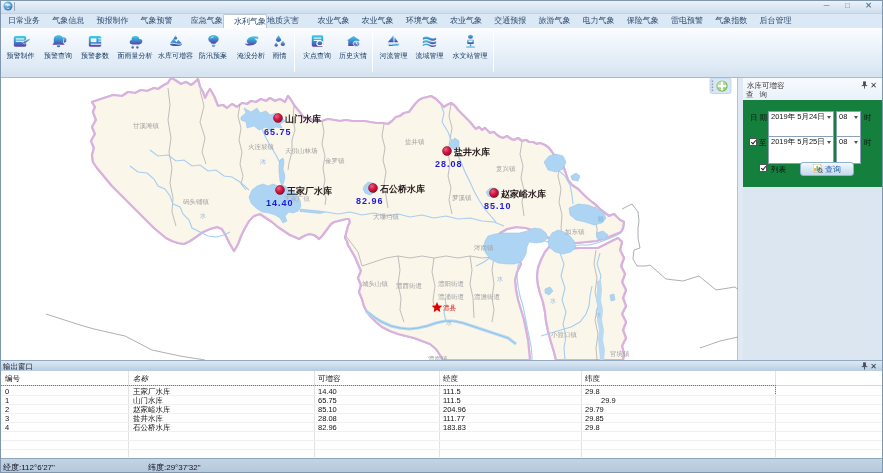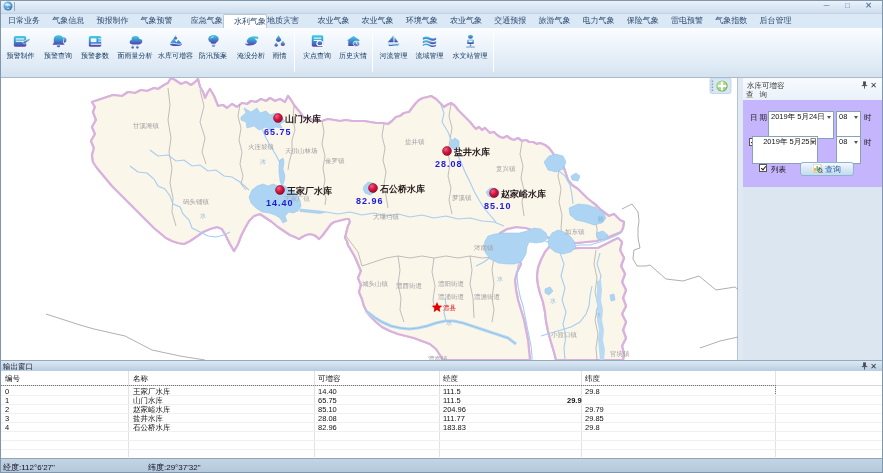--- a/index.html
+++ b/index.html
@@ -28,21 +28,21 @@
 .tbi .lbl { font-size:7px; color:#173a60; margin-top:2px; white-space:nowrap; }
 
 #main { position:absolute; left:0; top:78px; width:883px; height:282px; background:#e1eaf4; }
 #map { position:absolute; left:0; top:0; width:738px; height:282px; background:#fff; border-right:1px solid #b5c3d3; }
 
 #panel { position:absolute; left:743px; top:0; width:140px; height:282px; background:#d9e7f6; }
 #panel .hdr { position:absolute; left:0; top:0; width:139px; height:22px; background:linear-gradient(#f8fbfe,#e9f1f9); }
 #panel .hdr .t1 { position:absolute; left:4px; top:3px; font-size:7.5px; color:#333; }
 #panel .hdr .t2 { position:absolute; left:3px; top:12px; font-size:7.5px; color:#333; letter-spacing:2px; }
 #panel .hdr .pins { position:absolute; right:5px; top:3px; font-size:8px; color:#333; }
-#panel .form { position:absolute; left:0; top:22px; width:139px; height:164px; background:#c4b5fd; }
+#panel .form { position:absolute; left:0; top:22px; width:139px; height:164px; background:#15803d; }
 #panel .rest { position:absolute; left:0; top:109px; width:139px; height:174px; background:#dbe6f1; }
 .plabel { position:absolute; font-size:7.5px; color:#111; }
 .combo { position:absolute; height:28px; background:#fff; border:1px solid #8aa0b8; font-size:7.5px; color:#111; line-height:10px; padding-left:2px; }
 .combo .arr { position:absolute; right:2px; top:4px; width:0; height:0; border-left:2.5px solid transparent; border-right:2.5px solid transparent; border-top:3.5px solid #555; }
 .cb { position:absolute; width:8px; height:8px; background:#fff; border:1px solid #555; }
 .cb:after { content:""; position:absolute; left:1px; top:1px; width:4px; height:2px; border-left:1.2px solid #222; border-bottom:1.2px solid #222; transform:rotate(-50deg); }
 #qbtn { position:absolute; left:57px; top:62px; width:54px; height:14px; background:linear-gradient(#f4f9fd,#d9e8f5 50%,#c4dbee); border:1px solid #8fb2d4; border-radius:3px; font-size:8px; color:#1a55a0; text-align:center; line-height:13px; }
 
 #output { position:absolute; left:0; top:360px; width:883px; height:98px; background:#fff; }
 #ohdr { position:absolute; left:0; top:0; width:883px; height:11px; background:linear-gradient(#dde9f3,#b7cde2); border-top:1px solid #93a9c0; }
@@ -533,21 +533,21 @@
               <line x1="3.5" y1="4.6" x2="3.5" y2="7.6" stroke="#4a4a52" stroke-width="0.9"></line>
             </svg> <span style="color:#333;font-size:8px;">✕</span></div>
       </div>
       <div class="form">
         <div class="plabel" style="left:7px;top:13px;">日 期</div>
         <div class="combo" style="left:25px;top:11px;width:66px;">2019年  5月24日<span class="arr"></span></div>
         <div class="combo" style="left:93px;top:11px;width:25px;">08<span class="arr"></span></div>
         <div class="plabel" style="left:121px;top:13px;">时</div>
         <div class="cb" style="left:6px;top:38px;"></div>
         <div class="plabel" style="left:16px;top:38px;">至</div>
-        <div class="combo" style="left:9px;top:36px;width:66px;text-align:right;">2019年  5月25日<span class="arr"></span></div>
+        <div class="combo" style="left:25px;top:36px;width:66px;">2019年  5月25日<span class="arr"></span></div>
         <div class="combo" style="left:93px;top:36px;width:25px;">08<span class="arr"></span></div>
         <div class="plabel" style="left:121px;top:38px;">时</div>
         <div class="cb" style="left:16px;top:64px;"></div>
         <div class="plabel" style="left:28px;top:65px;">列表</div>
         <div id="qbtn"><svg width="10" height="9" viewBox="0 0 10 9" style="vertical-align:-1px">
               <rect x="0" y="0" width="8" height="8" rx="1" fill="#fff" stroke="#b89b4a" stroke-width="0.6"></rect>
               <rect x="1.2" y="4" width="1.6" height="3" fill="#e8a13c"></rect>
               <rect x="3.4" y="2" width="1.6" height="5" fill="#7ec14f"></rect>
               <rect x="5.6" y="3" width="1.6" height="4" fill="#4f9ce0"></rect>
               <circle cx="7" cy="6.4" r="2" fill="none" stroke="#555" stroke-width="0.8"></circle>
@@ -566,39 +566,39 @@
             <line x1="3.5" y1="4.6" x2="3.5" y2="7.6" stroke="#4a4a52" stroke-width="0.9"></line>
           </svg> <span style="color:#333;font-size:8px;">✕</span></div>
     </div>
     <div id="otable">
       <div class="col-line" style="left:128px;"></div>
       <div class="col-line" style="left:314px;"></div>
       <div class="col-line" style="left:439px;"></div>
       <div class="col-line" style="left:581px;"></div>
       <div class="col-line" style="left:775px;"></div>
       <span class="th" style="left:5px;">编号</span>
-      <span class="th" style="left:133px;">名称</span>
+      <span class="th" style="left:133px;font-style:italic;">名称</span>
       <span class="th" style="left:318px;">可增容</span>
       <span class="th" style="left:443px;">经度</span>
       <span class="th" style="left:585px;">纬度</span>
       <div class="hrow" style="top:14px;background:#d8d8d8;"></div>
       <div id="focusrow"></div>
     <div class="trow" style="top: 16px;">
           <span style="left: 5px;">0</span>
           <span style="left: 133px;">王家厂水库</span>
           <span style="left: 318px;">14.40</span>
           <span style="left: 443px;">111.5</span>
           <span style="left: 585px;">29.8</span>
         </div>
         <div class="trow" style="top: 25px;">
           <span style="left: 5px;">1</span>
           <span style="left: 133px;">山门水库</span>
           <span style="left: 318px;">65.75</span>
           <span style="left: 443px;">111.5</span>
-          <span style="left: 567px; font-weight: bold;">29.9</span>
+          <span style="left: 601px;">29.9</span>
         </div>
         <div class="trow" style="top: 34px;">
           <span style="left: 5px;">2</span>
           <span style="left: 133px;">赵家峪水库</span>
           <span style="left: 318px;">85.10</span>
           <span style="left: 443px;">204.96</span>
           <span style="left: 585px;">29.79</span>
         </div>
         <div class="trow" style="top: 43px;">
           <span style="left: 5px;">3</span>

